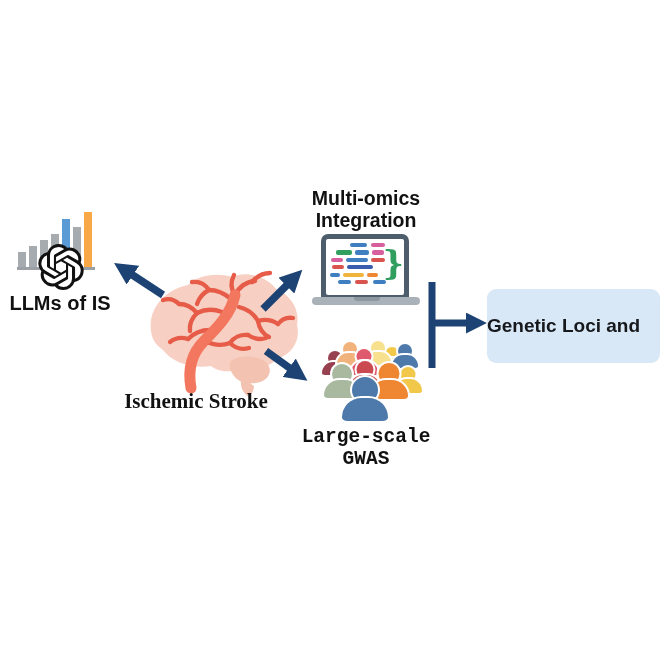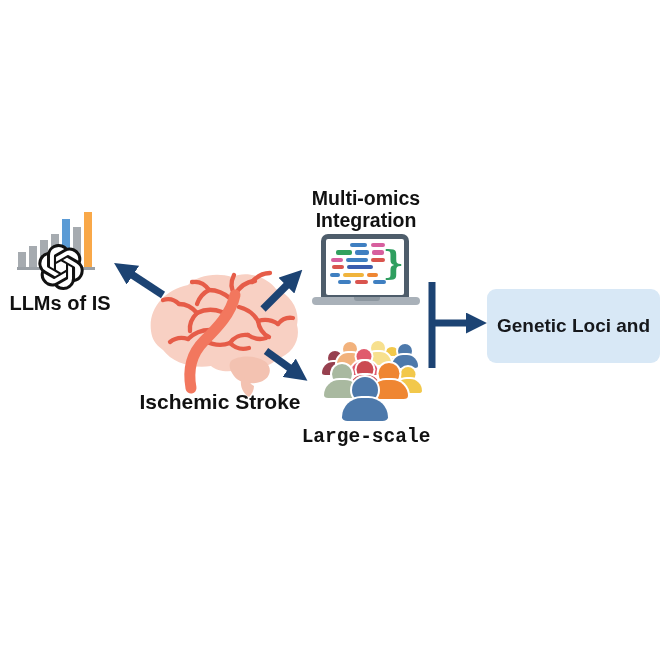--- a/index.html
+++ b/index.html
@@ -7,21 +7,21 @@
           font-family:"Liberation Sans",sans-serif;color:#111;}
   .overlay{position:absolute;left:0;top:0;width:664px;height:664px;}
   .arrow{stroke:var(--arrow);fill:none;}
   .brain-body{fill:var(--brain_fill);}
   .brain-lobe{fill:var(--brain_lobe);}
   .artery-branch{stroke:var(--artery_branch);stroke-width:4.3;fill:none;stroke-linecap:round;}
   .artery-trunk{stroke:var(--artery_main);stroke-width:11;fill:none;stroke-linecap:round;}
 
   .label{position:absolute;font-weight:bold;text-align:center;color:#111;line-height:1.12;}
   .label-llms{left:4px;top:292px;width:112px;font-size:20px;}
-  .label-stroke{left:120px;top:390px;width:200px;font-size:21px;}
+  .label-stroke{left:96px;top:390px;width:200px;font-size:21px;font-family:Liberation Serif, serif;}
   .label-multiomics{left:301px;top:188px;width:130px;font-size:19.5px;}
   .label-gwas{left:301px;top:427px;width:130px;font-size:19.5px;font-family:Liberation Mono, monospace;}
 
   .chart-block{position:absolute;left:18px;top:204px;width:78px;height:66px;}
   .mini-chart{position:absolute;left:0;top:0;width:78px;height:63px;display:flex;align-items:flex-end;gap:3px;}
   .mini-bar{width:8px;}
   .chart-baseline{position:absolute;left:-1px;top:63px;width:78px;height:2.5px;background:var(--baseline);}
   .openai-logo{position:absolute;left:38px;top:244px;width:46px;height:46px;}
 
   .laptop{position:absolute;left:311px;top:234px;width:110px;height:74px;}
@@ -40,21 +40,21 @@
   .crowd{position:absolute;left:312px;top:337px;width:112px;height:94px;}
   .person{position:absolute;}
   .person::before{content:"";position:absolute;top:0;left:50%;transform:translateX(-50%);
                   width:var(--hd);height:var(--hd);border-radius:50%;background:var(--pc);
                   box-shadow:0 0 0 2px #fff;}
   .person::after{content:"";position:absolute;bottom:0;left:0;width:100%;height:52%;
                  border-radius:50% 50% 14% 14% / 100% 100% 20% 20%;background:var(--pc);
                  box-shadow:0 0 0 2px #fff;}
 
   .result-box{position:absolute;left:487px;top:289px;width:173px;height:74px;background:var(--box_bg);
-              border-radius:9px;display:flex;flex-direction:column;align-items:center;justify-content:center;
+              border-radius:9px;display:flex;flex-direction:column;align-items:flex-start;justify-content:center;
               font-weight:bold;font-size:19px;line-height:1.4;color:#16181c;text-align:center;}
 </style>
 </head>
 <body>
 
 <div class="canvas">
 
   <svg class="overlay" viewBox="0 0 664 664">
     <defs>
       <marker id="ah" viewBox="0 0 3 3" markerWidth="3" markerHeight="3" refX="0.3" refY="1.5" orient="auto" markerUnits="strokeWidth">
@@ -156,20 +156,21 @@
       <div class="person" style="left: 80.4px; top: 7px; width: 25.2px; height: 23.8px; z-index: 1; --pc: var(--p_blue); --hd: 14px;"></div>
       <div class="person" style="left: 12px; top: 27px; width: 36px; height: 34px; z-index: 5; --pc: var(--p_sage); --hd: 20px;"></div>
       <div class="person" style="left: 37.7px; top: 24px; width: 30.6px; height: 28.9px; z-index: 4; --pc: var(--p_red); --hd: 17px;"></div>
       <div class="person" style="left: 58.1px; top: 26px; width: 37.8px; height: 35.7px; z-index: 5; --pc: var(--p_orange); --hd: 21px;"></div>
       <div class="person" style="left: 82.5px; top: 30px; width: 27px; height: 25.5px; z-index: 4; --pc: var(--p_yellow); --hd: 15px;"></div>
       <div class="person" style="left: 29.6px; top: 40px; width: 46.8px; height: 44.2px; z-index: 6; --pc: var(--p_blue); --hd: 26px;"></div>
     </div>
 
   <div class="label label-gwas">
     <div>Large-scale</div>
+    <div>GWAS</div>
   </div>
 
   <div class="label label-stroke">Ischemic Stroke</div>
 
   <div class="result-box">
     <div>Genetic Loci and</div>
   </div>
 
 </div>
 

